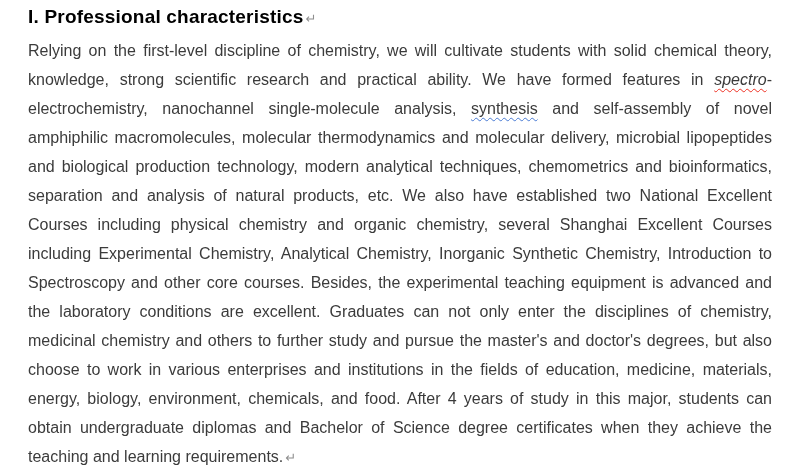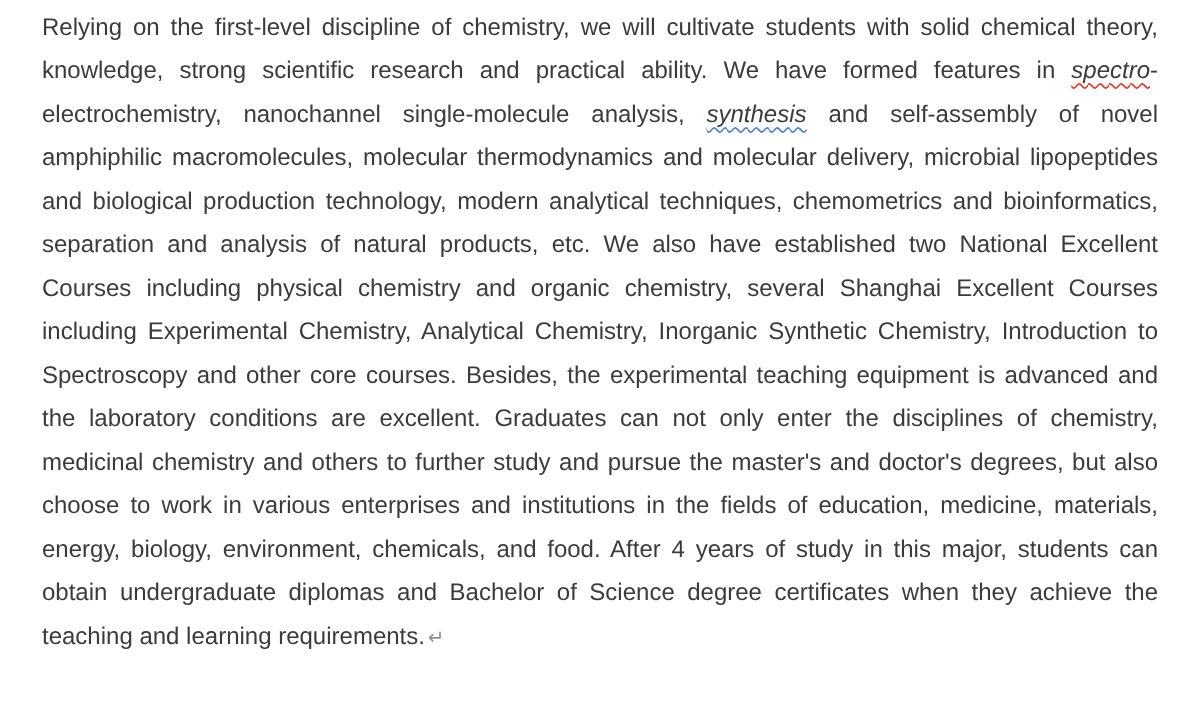--- a/index.html
+++ b/index.html
@@ -54,24 +54,26 @@
     text-decoration-thickness: 1px;
     text-underline-offset: 3px;
     font-style: italic;
   }
   .grammar-flag {
     text-decoration: underline;
     text-decoration-style: wavy;
     text-decoration-color: #4a7bd4;
     text-decoration-thickness: 1px;
     text-underline-offset: 3px;
-    font-style: italic;
   }
 </style>
 </head>
 <body>
 
 <div class="page">
 
+  <div class="heading-line">
+    <h1 class="heading">I. Professional characteristics</h1><span class="return-mark">↵</span>
+  </div>
 
   <p class="body-paragraph"><span>Relying on the first-level discipline of chemistry, we will cultivate students with solid chemical theory, knowledge, strong scientific research and practical ability. We have formed features in </span><span class="spell-error">spectro</span><span>-electrochemistry, nanochannel single-molecule analysis, </span><span class="grammar-flag">synthesis</span><span> and self-assembly of novel amphiphilic macromolecules, molecular thermodynamics and molecular delivery, microbial lipopeptides and biological production technology, modern analytical techniques, chemometrics and bioinformatics, separation and analysis of natural products, etc. We also have established two National Excellent Courses including physical chemistry and organic chemistry, several Shanghai Excellent Courses including Experimental Chemistry, Analytical Chemistry, Inorganic Synthetic Chemistry, Introduction to Spectroscopy and other core courses. Besides, the experimental teaching equipment is advanced and the laboratory conditions are excellent. Graduates can not only enter the disciplines of chemistry, medicinal chemistry and others to further study and pursue the master's and doctor's degrees, but also choose to work in various enterprises and institutions in the fields of education, medicine, materials, energy, biology, environment, chemicals, and food. After 4 years of study in this major, students can obtain undergraduate diplomas and Bachelor of Science degree certificates when they achieve the teaching and learning requirements.</span><span class="return-mark">↵</span></p>
 
 </div>
 
 </body></html>

